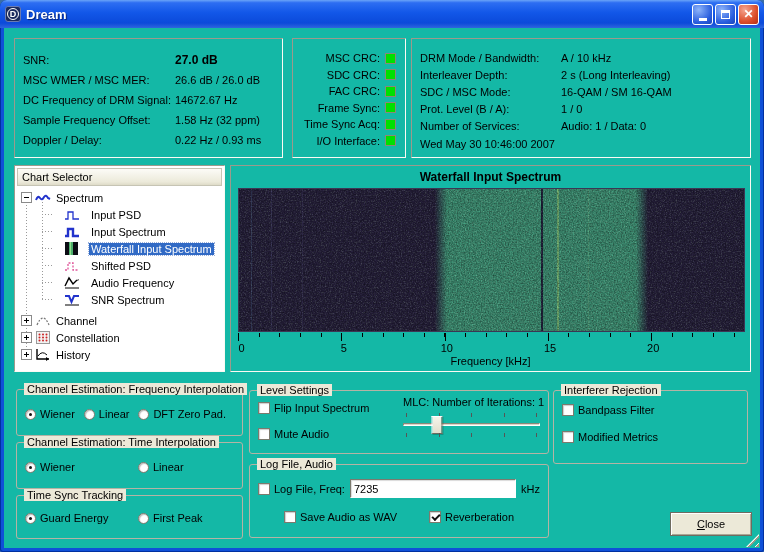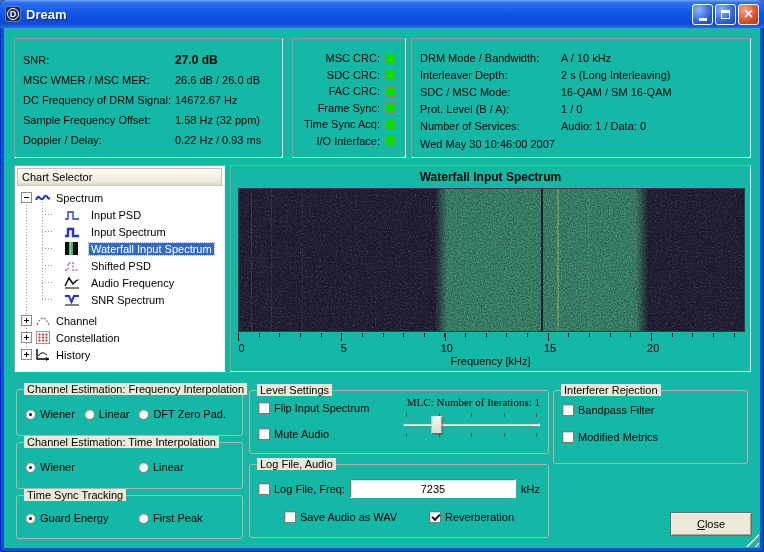--- a/index.html
+++ b/index.html
@@ -105,38 +105,38 @@
            box-shadow:inset 1px 1px 1px rgba(0,0,0,.25); position:relative; flex:0 0 auto; }
   .radio.checked::after { content:''; position:absolute; left:3px; top:3px; width:3px; height:3px;
            border-radius:50%; background:#111; }
   .checkbox { width:12px; height:12px; background:#fff; border:1px solid #7c7a6e;
            box-shadow:inset 1px 1px 1px rgba(0,0,0,.2); position:relative; flex:0 0 auto; }
   .checkbox.checked::after { content:''; position:absolute; left:2px; top:2px; width:6px; height:3px;
            border-left:2px solid #111; border-bottom:2px solid #111; transform:rotate(-45deg); }
 
   
   .misc-cb1 { top:11px; } .misc-cb2 { top:37px; }
-  .mlc-block { position:absolute; left:153px; right:8px; top:5px;font-family:Liberation Serif, serif; }
+  .mlc-block { position:absolute; left:153px; right:8px; top:5px; }
   .mlc-label { white-space:nowrap; text-align:right; }
   .slider { position:relative; height:30px; margin-top:2px; }
   .s-ticks { position:absolute; left:3px; right:3px; display:flex; justify-content:space-between; }
   .s-ticks i { width:1px; height:4px; background:#555; display:block; }
   .s-ticks.t { top:3px; } .s-ticks.b { bottom:3px; }
   .s-track { position:absolute; left:0; right:0; top:13px; height:3px; background:#d9d6c8;
              border:1px solid; border-color:#8a887a #fff #fff #8a887a; }
   .s-thumb { position:absolute; top:6px; left:25%; transform:translateX(-50%); width:11px; height:18px;
              background:linear-gradient(180deg,#f6f4ea,#e2dfcd); border:1px solid; border-color:#fff #6e6c5e #6e6c5e #fff;
              box-shadow:1px 1px 0 rgba(0,0,0,.2); }
 
   
   .log-row1 { top:14px; gap:5px; }
   .log-row2 { top:46px;justify-content:center; }
   .freq-input { width:198px; height:19px; background:#fff; border:1px solid; border-color:#7c7a6e #fff #fff #7c7a6e;
                 box-shadow:inset 1px 1px 1px rgba(0,0,0,.15); font-family:"Liberation Sans",sans-serif;
-                font-size:11px; padding:0 3px;text-align:center; }
+                font-size:11px; padding:0 3px; }
   .intf-cb1 { top:13px; } .intf-cb2 { top:40px; }
 
   
   .xp-btn { position:absolute; left:666px; top:484px; width:82px; height:24px; background:#ECE9D8;
             border:1px solid #6e6c60; box-shadow:inset 1px 1px 0 #fff, inset -1px -1px 0 #a9a694;
             display:flex; align-items:center; justify-content:center; font-size:11px; }
   .xp-btn span { display:block; }
   .xp-btn span::first-letter { text-decoration:underline; }
 
   .grip { position:absolute; right:1px; bottom:1px; width:13px; height:13px;

